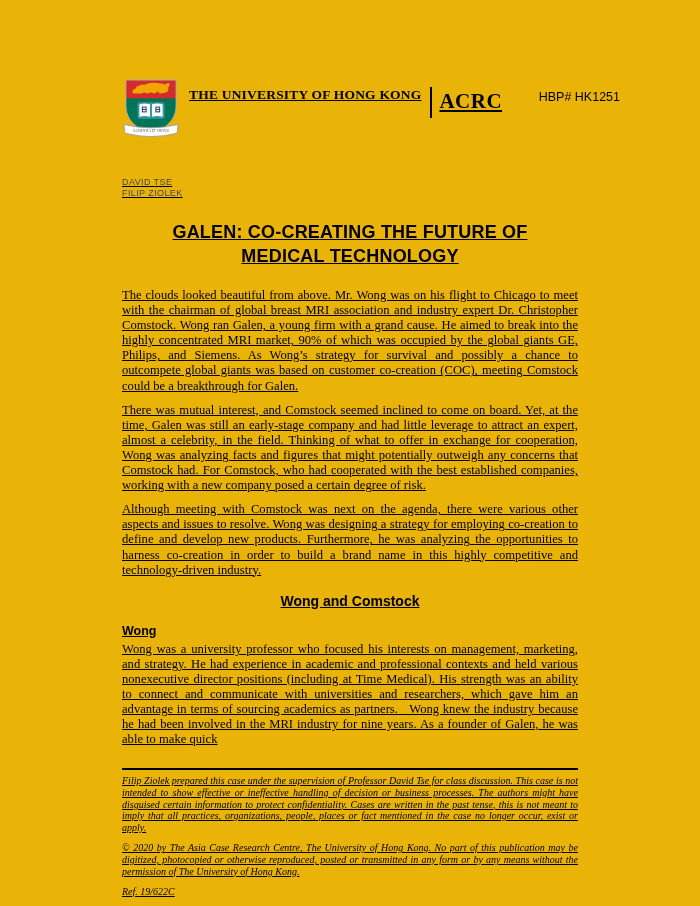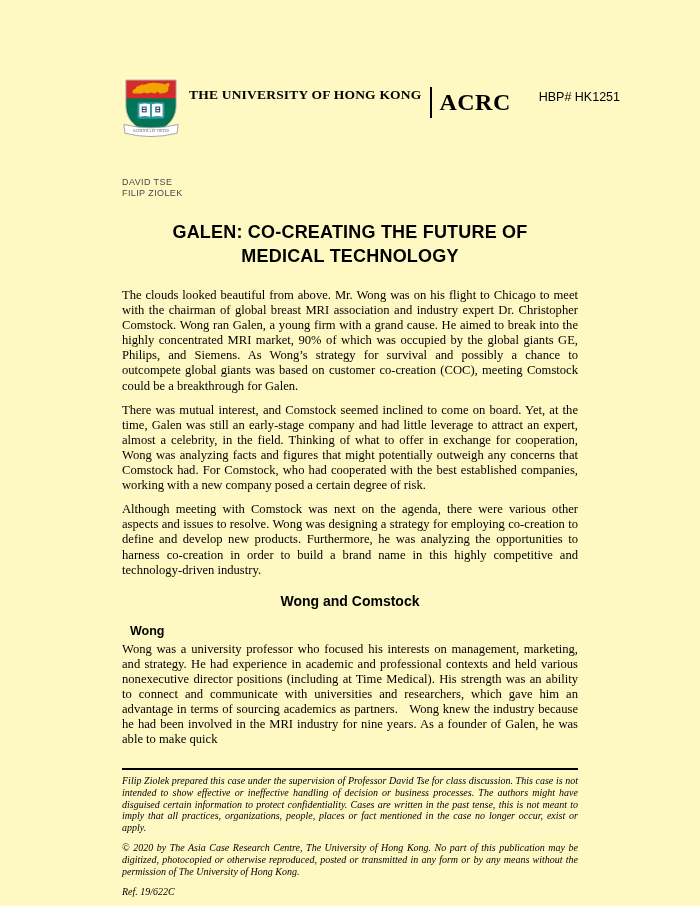--- a/index.html
+++ b/index.html
@@ -1,33 +1,34 @@
 <!DOCTYPE html>
 <html><head>
 <meta charset="utf-8">
 <style>
   html,body{margin:0;padding:0;background:#ffffff;}
   .page{
     position:relative;
     width:700px;height:906px;
-    background:#fef9c3;
+    background:#eab308;
     font-family:"Liberation Serif", serif;
     color:#000;
     overflow:hidden;
     box-sizing:border-box;
     padding:78px 122px 0 122px;
+    text-decoration:underline;
   }
   
   .header-row{display:flex;align-items:flex-start;}
   .logo{width:58px;height:62px;flex:0 0 auto;}
   .uni-block{margin-left:9px;padding-top:9px;}
   .uni-line1{font-weight:bold;font-size:13.5px;line-height:15px;letter-spacing:.2px;white-space:nowrap;}
   .uni-line2{font-weight:bold;font-size:12.8px;line-height:15px;white-space:nowrap;}
   .header-divider{width:2px;background:#000;height:31px;margin:9px 7px 0 9px;flex:0 0 auto;}
-  .acrc{font-weight:bold;font-size:24px;padding-top:11px;letter-spacing:.5px;font-family:"Liberation Serif",serif;}
+  .acrc{font-weight:bold;font-size:21px;padding-top:11px;letter-spacing:.5px;font-family:"Liberation Serif",serif;}
   .doc-code{
     position:absolute;top:90px;right:80px;
     font-family:"Liberation Sans",sans-serif;
     font-size:12.5px;
     padding-left:31px;
   }
   
   .authors{margin-top:37px;font-family:"Liberation Sans",sans-serif;font-size:9px;line-height:11px;letter-spacing:.4px;color:#474747;}
   
   .title{
@@ -47,21 +48,21 @@
   }
   .section-heading{
     text-align:center;
     font-family:"Liberation Sans",sans-serif;
     font-weight:bold;font-size:14px;
     margin:15px 0 15px 0;
   }
   .sub-heading{
     font-family:"Liberation Sans",sans-serif;
     font-weight:bold;font-size:12.5px;
-    margin:0 0 4px 8px;
+    margin:0 0 4px 0;
   }
   
   .footer-rule{border:none;border-top:2px solid #000;margin:21px 0 5px 0;}
   .footnote{
     font-size:10px;line-height:11.6px;font-style:italic;
     text-align:justify;margin:0 0 9px 0;
   }
   .ref-line{font-size:10px;font-style:italic;margin:8px 0 0 0;}
 </style>
 </head>

